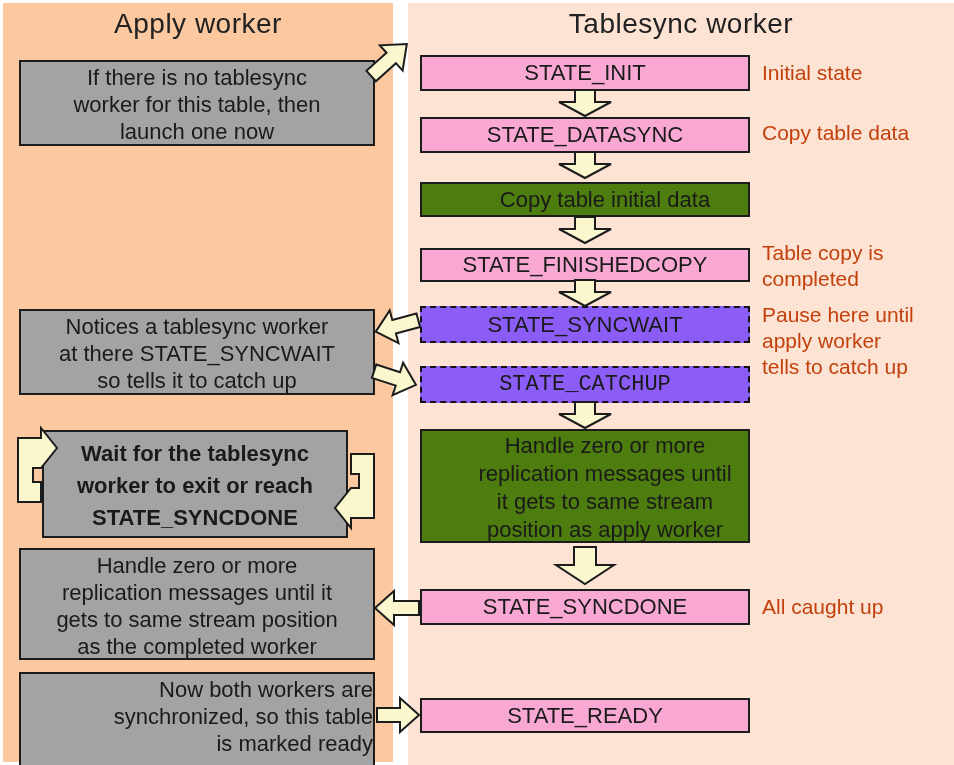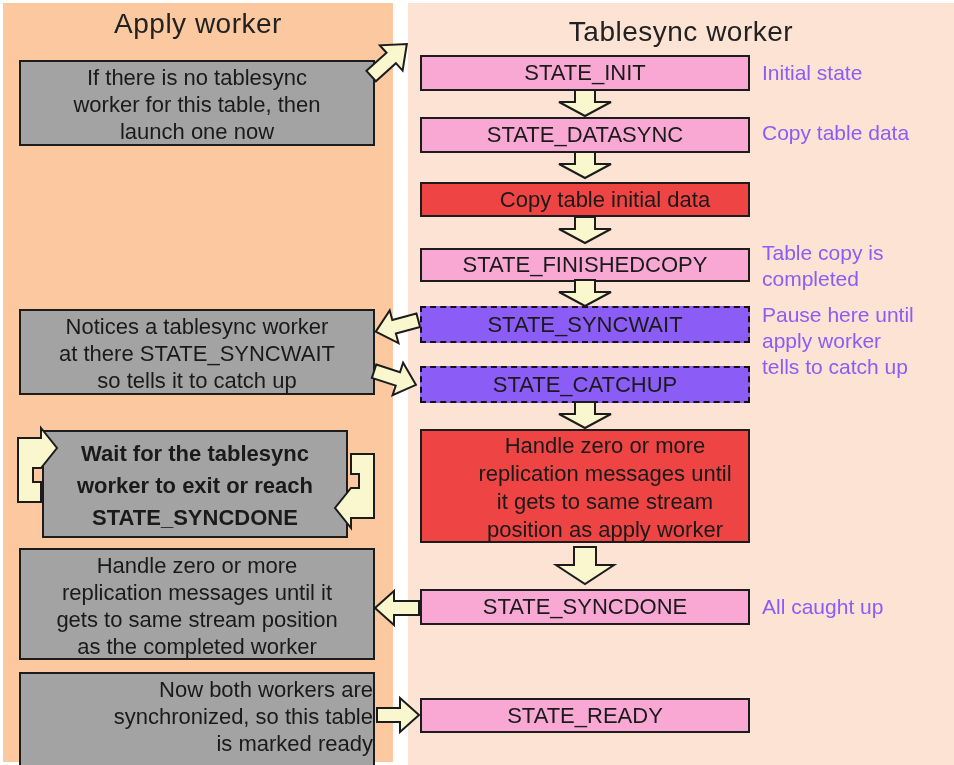--- a/index.html
+++ b/index.html
@@ -4,29 +4,29 @@
 <style>
   html,body{margin:0;padding:0;background:#fff;}
   #canvas{position:relative;width:954px;height:765px;background:#ffffff;overflow:hidden;
           font-family:"Liberation Sans",sans-serif;color:#1a1a1a;}
   .panel{position:absolute;top:3px;}
   #left-panel{left:3px;width:390px;height:759px;background:#FBC8A0;}
   #right-panel{left:408px;width:546px;height:762px;background:#FDE3D3;}
   .col-title{position:absolute;top:8px;font-size:28px;font-weight:500;text-align:center;
              letter-spacing:.5px;color:#222;}
   #apply-title{left:3px;width:390px;}
-  #tablesync-title{left:408px;width:546px;margin-top:8px;}
+  #tablesync-title{left:408px;width:546px;}
   .box{position:absolute;border:2px solid #1c1c1c;box-sizing:border-box;}
   .note{background:#a3a3a3;}
   .stateb{background:#f9a8d4;}
-  .plainb{background:#ef4444;padding-left:40px;}
+  .plainb{background:#4d7c0f;padding-left:40px;}
   .cyanb{background:#8b5cf6;border:2px dashed #111;}
   .lbl{display:flex;align-items:center;justify-content:center;font-size:22px;}
   .lines{text-align:center;font-size:22px;line-height:27px;padding-top:2px;}
-  .ann{position:absolute;left:762px;font-size:21px;line-height:26px;color:#8b5cf6;}
+  .ann{position:absolute;left:762px;font-size:21px;line-height:26px;color:#c2410c;}
   .arrow{position:absolute;}
   .arrow svg{display:block;overflow:visible;}
 </style>
 </head>
 <body>
 
 <div id="canvas">
 
   <div id="left-panel" class="panel"></div>
   <div id="right-panel" class="panel"></div>
@@ -78,21 +78,21 @@
   </div>
 
   <div class="box stateb lbl" style="left:420px;top:248px;width:330px;height:34px;">
     <span>STATE_FINISHEDCOPY</span>
   </div>
 
   <div class="box cyanb lbl" style="left:420px;top:306px;width:330px;height:37px;">
     <span>STATE_SYNCWAIT</span>
   </div>
 
-  <div class="box cyanb lbl" style="left:420px;top:366px;width:330px;height:37px;">
+  <div class="box cyanb lbl" style="left:420px;top:366px;width:330px;height:37px;font-family:Liberation Mono, monospace;">
     <span>STATE_CATCHUP</span>
   </div>
 
   <div class="box plainb lines" style="left:420px;top:429px;width:330px;height:114px;line-height:28px;padding-top:1px;">
     <div>Handle zero or more</div>
     <div>replication messages until</div>
     <div>it gets to same stream</div>
     <div>position as apply worker</div>
   </div>
 

